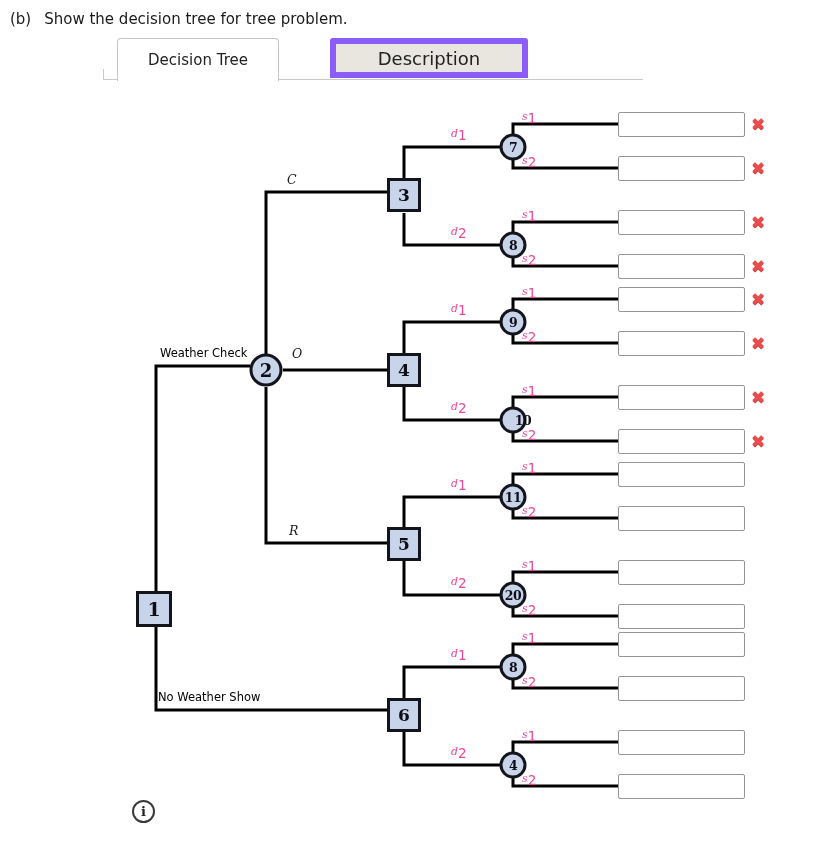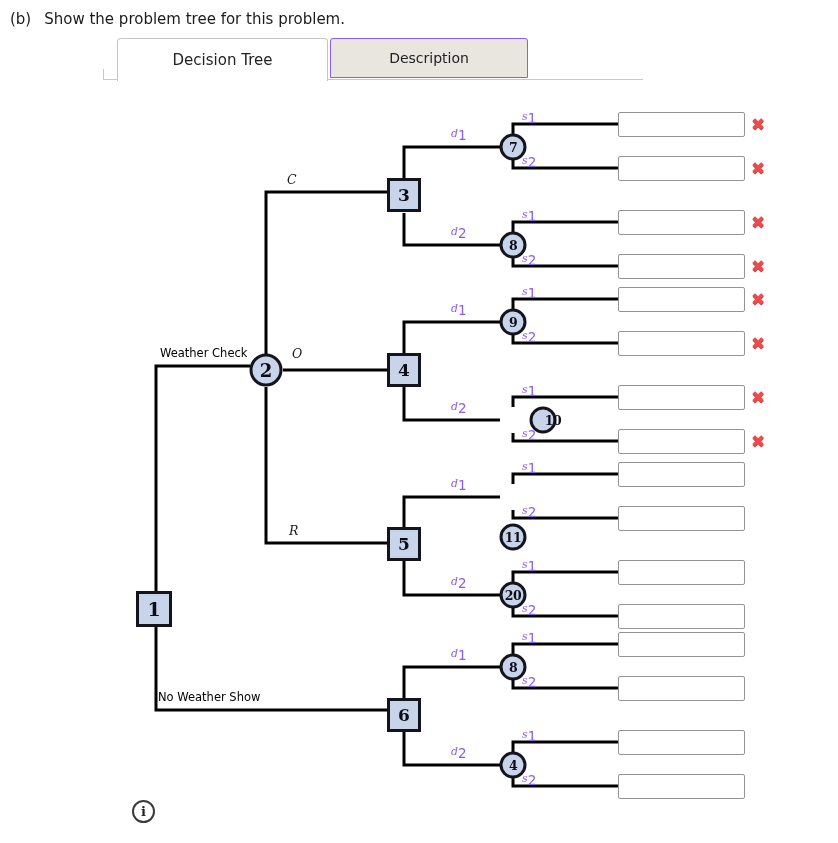--- a/index.html
+++ b/index.html
@@ -7,45 +7,45 @@
        font-family:"DejaVu Sans","Liberation Sans",sans-serif;color:#1b1b1b;}
   .stage{position:absolute;left:0;top:0;width:838px;height:843px;}
 
   
   .title-row{position:absolute;left:10px;top:10px;display:flex;gap:13px;
              font-size:15px;color:#1b1b1b;white-space:nowrap;}
 
   
   .tab-rule{position:absolute;left:103px;top:79px;width:540px;height:1px;background:#c9c9c9;}
   .tab-rule-stub{position:absolute;left:103px;top:69px;width:1px;height:11px;background:#c9c9c9;}
-  .tab-active{position:absolute;left:117px;top:38px;width:211px;height:43px;box-sizing:border-box;
+  .tab-active{position:absolute;left:117px;top:38px;width:162px;height:43px;box-sizing:border-box;
               background:#fff;border:1px solid #c4c4c4;border-bottom:none;border-radius:4px 4px 0 0;
               z-index:3;display:flex;align-items:center;justify-content:center;font-size:15px;color:#222;cursor:pointer;}
   .tab-inactive{position:absolute;left:330px;top:38px;width:198px;height:40px;box-sizing:border-box;
-              background:#e9e6e0;border:1px solid #8b5cf6;border-radius:3px 3px 0 0;
-              display:flex;align-items:center;justify-content:center;font-size:14px;color:#222;cursor:pointer;}
+              background:#e9e6e0;border:6px solid #8b5cf6;border-radius:3px 3px 0 0;
+              display:flex;align-items:center;justify-content:center;font-size:18px;color:#222;cursor:pointer;}
 
   
   svg.lines{position:absolute;left:0;top:0;z-index:1;}
   svg.lines path{stroke:#000;stroke-width:3;fill:none;}
 
   
   .node{position:absolute;transform:translate(-50%,-50%);display:flex;align-items:center;justify-content:center;
         background:#c8d4ea;border:3px solid #14141c;box-sizing:border-box;z-index:2;
         font-family:"DejaVu Serif","Liberation Serif",serif;font-weight:bold;color:#0d0d18;}
   .sq{width:34px;height:34px;font-size:17px;}
   .sq1{width:36px;height:36px;font-size:19px;}
   .ci{width:27px;height:27px;border-radius:50%;font-size:12.5px;letter-spacing:-0.5px;}
   .ci2{width:33px;height:33px;border-radius:50%;font-size:18px;}
 
   
   .wlabel{position:absolute;font-size:11.5px;color:#000;white-space:nowrap;z-index:2;}
   .olabel{position:absolute;font-family:"DejaVu Serif","Liberation Serif",serif;font-style:italic;
           font-size:12.5px;color:#1a1a1a;z-index:2;}
-  .blabel{position:absolute;white-space:nowrap;color:#8b5cf6;z-index:2;}
+  .blabel{position:absolute;white-space:nowrap;color:#ec4899;z-index:2;}
   .bletter{font-family:"DejaVu Serif","Liberation Serif",serif;font-style:italic;font-size:11px;
            position:relative;top:-3px;}
   .bdigit{font-family:"DejaVu Sans","Liberation Sans",sans-serif;font-size:13.5px;}
 
   
   .ans{position:absolute;width:127px;height:25px;box-sizing:border-box;border:1px solid #949494;
        border-radius:2px;background:#fff;z-index:2;padding:2px 5px;font-size:13px;
        font-family:"DejaVu Sans","Liberation Sans",sans-serif;}
   .xmark{position:absolute;font-size:17px;font-weight:bold;color:#ea4d4b;z-index:2;line-height:18px;
          font-family:"DejaVu Sans","Liberation Sans",sans-serif;text-shadow:0 1px 0 #c93a3a;}
@@ -56,21 +56,21 @@
         font-family:"DejaVu Serif","Liberation Serif",serif;font-weight:bold;font-size:13px;color:#222;
         z-index:2;cursor:pointer;background:#fff;}
 </style>
 </head>
 <body>
 
 <div class="stage">
 
   <div class="title-row">
     <span>(b)</span>
-    <span>Show the problem tree for this problem.</span>
+    <span>Show the decision tree for tree problem.</span>
   </div>
 
   <div class="tab-rule"></div>
   <div class="tab-rule-stub"></div>
   <div class="tab-active">Decision Tree</div>
   <div class="tab-inactive">Description</div>
 
   <svg class="lines" width="838" height="843">
 
     <path d="M156 592 V366 H250"></path>
@@ -117,22 +117,22 @@
   <div id="nodes">
       <div class="node sq sq1" style="left: 154px; top: 609px;">1</div>
       <div class="node ci2" style="left: 266px; top: 370px;">2</div>
       <div class="node sq" style="left: 404px; top: 195px;">3</div>
       <div class="node sq" style="left: 404px; top: 370px;">4</div>
       <div class="node sq" style="left: 404px; top: 544px;">5</div>
       <div class="node sq" style="left: 404px; top: 715px;">6</div>
       <div class="node ci" style="left: 513px; top: 147px;">7</div>
       <div class="node ci" style="left: 513px; top: 245px;">8</div>
       <div class="node ci" style="left: 513px; top: 322px;">9</div>
-      <div class="node ci" style="left: 543px; top: 420px; padding-left: 20px;">10</div>
-      <div class="node ci" style="left: 513px; top: 497px; margin-top: 40px;">11</div>
+      <div class="node ci" style="left: 513px; top: 420px; padding-left: 20px;">10</div>
+      <div class="node ci" style="left: 513px; top: 497px;">11</div>
       <div class="node ci" style="left: 513px; top: 595px;">20</div>
       <div class="node ci" style="left: 513px; top: 667px;">8</div>
       <div class="node ci" style="left: 513px; top: 765px;">4</div>
     </div>
   <div id="dslabels">
       <span class="blabel" style="left: 451px; top: 125px;"><span class="bletter">d</span><span class="bdigit">1</span></span>
       <span class="blabel" style="left: 451px; top: 223px;"><span class="bletter">d</span><span class="bdigit">2</span></span>
       <span class="blabel" style="left: 451px; top: 300px;"><span class="bletter">d</span><span class="bdigit">1</span></span>
       <span class="blabel" style="left: 451px; top: 398px;"><span class="bletter">d</span><span class="bdigit">2</span></span>
       <span class="blabel" style="left: 451px; top: 475px;"><span class="bletter">d</span><span class="bdigit">1</span></span>

